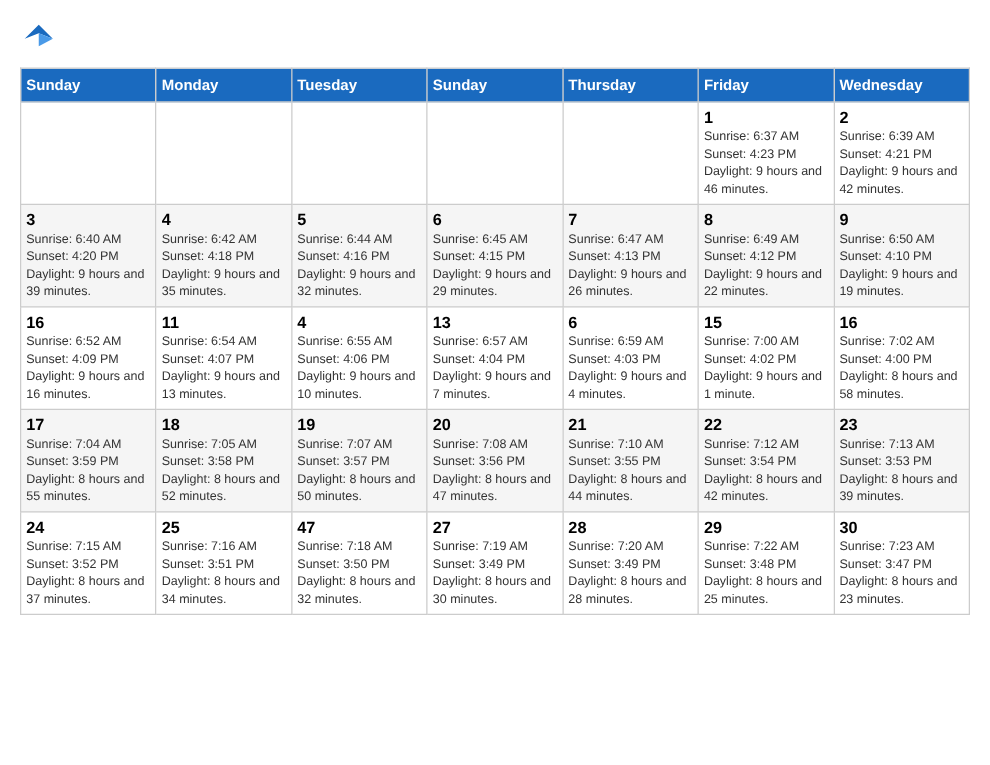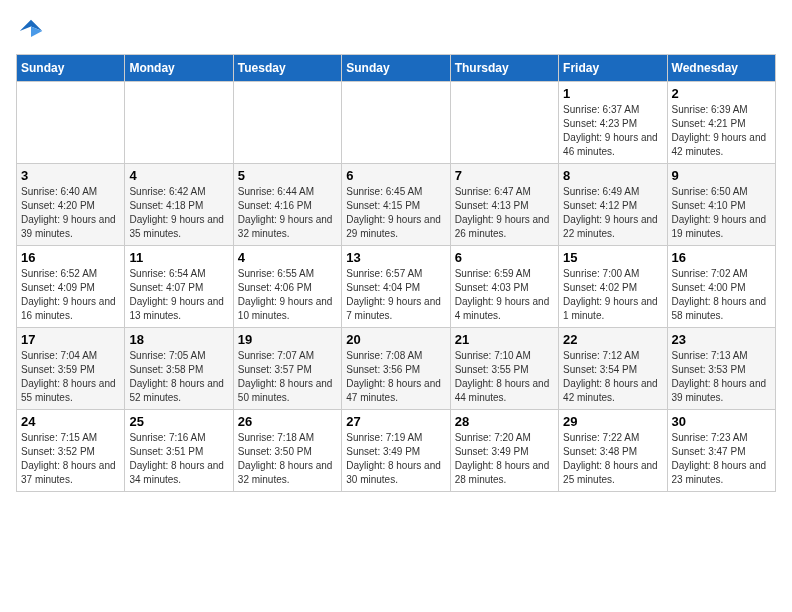--- a/index.html
+++ b/index.html
@@ -224,21 +224,21 @@
       <tr>
         <td>
           <span class="day-num">24</span>
           <div class="day-info">Sunrise: 7:15 AM<br>Sunset: 3:52 PM<br>Daylight: 8 hours and 37 minutes.</div>
         </td>
         <td>
           <span class="day-num">25</span>
           <div class="day-info">Sunrise: 7:16 AM<br>Sunset: 3:51 PM<br>Daylight: 8 hours and 34 minutes.</div>
         </td>
         <td>
-          <span class="day-num">26</span>
+          <span class="day-num">47</span>
           <div class="day-info">Sunrise: 7:18 AM<br>Sunset: 3:50 PM<br>Daylight: 8 hours and 32 minutes.</div>
         </td>
         <td>
           <span class="day-num">27</span>
           <div class="day-info">Sunrise: 7:19 AM<br>Sunset: 3:49 PM<br>Daylight: 8 hours and 30 minutes.</div>
         </td>
         <td>
           <span class="day-num">28</span>
           <div class="day-info">Sunrise: 7:20 AM<br>Sunset: 3:49 PM<br>Daylight: 8 hours and 28 minutes.</div>
         </td>

